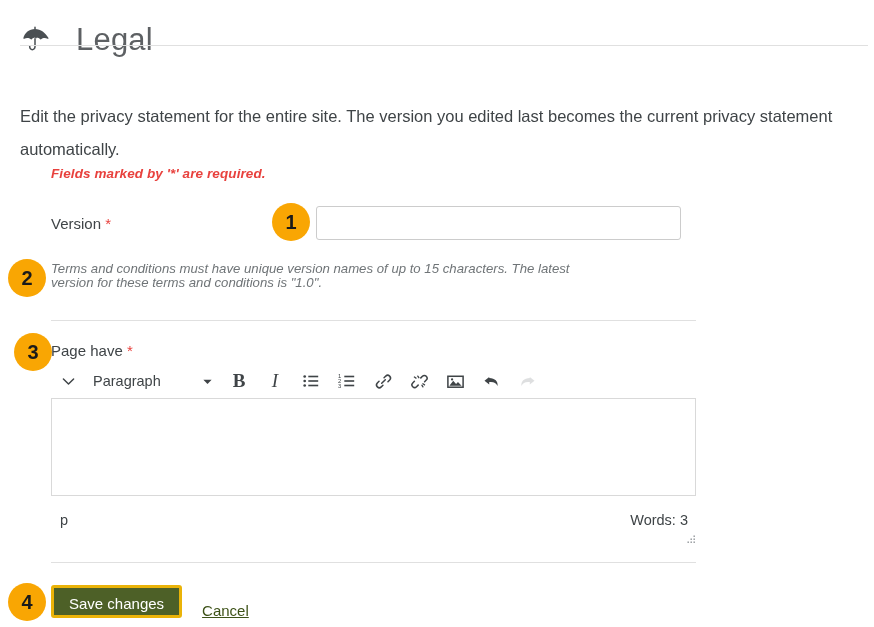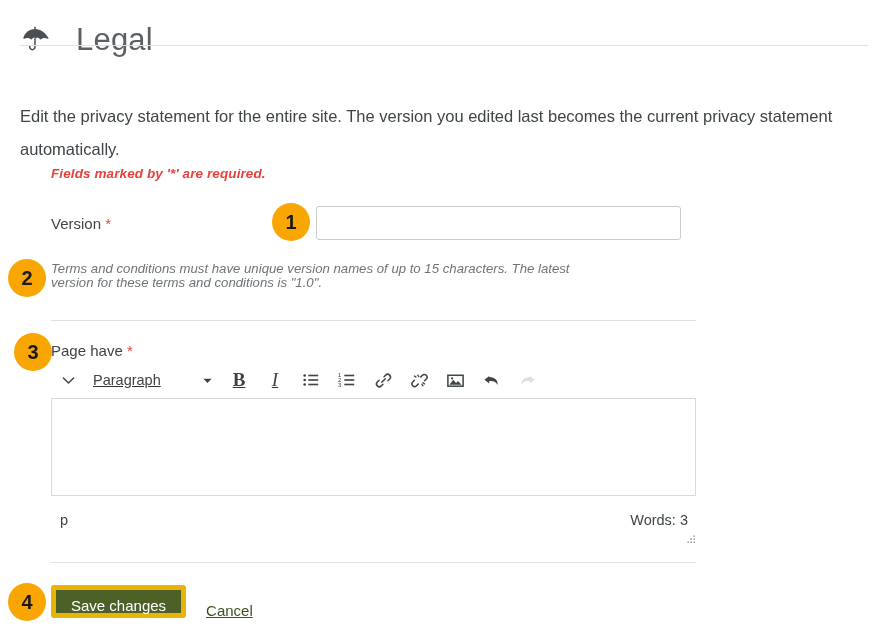--- a/index.html
+++ b/index.html
@@ -140,21 +140,21 @@
   }
 
   
   .editor-toolbar {
     position: absolute;
     left: 51px;
     top: 366px;
     width: 645px;
     height: 30px;
     display: flex;
-    text-decoration: underline;
+    align-items: center;
   }
   .tb-btn {
     height: 28px;
     min-width: 28px;
     display: inline-flex;
     align-items: center;
     justify-content: center;
     background: transparent;
     border: none;
     padding: 0;
@@ -245,21 +245,21 @@
     top: 585px;
     height: 33px;
     display: flex;
     align-items: center;
   }
   .save-button {
     height: 33px;
     padding: 0 15px;
     background: #4d6027;
     color: #ffffff;
-    border: 5px solid #eab308;
+    border: 3px solid #eab308;
     border-radius: 3px;
     font-family: "Liberation Sans", sans-serif;
     font-size: 15px;
     cursor: pointer;
     line-height: 31px;
   }
   .cancel-link {
     margin-left: 20px;
     font-size: 15px;
     color: #3d5218;

